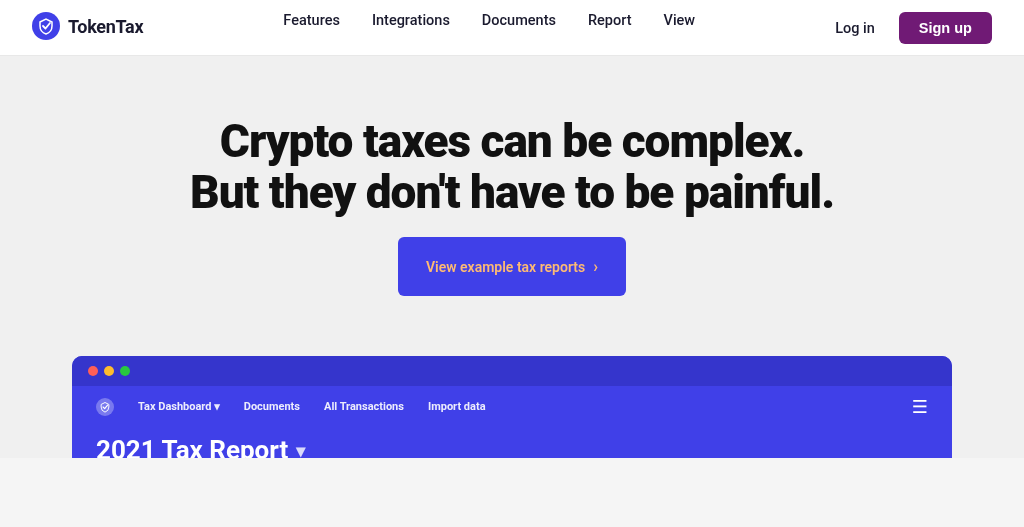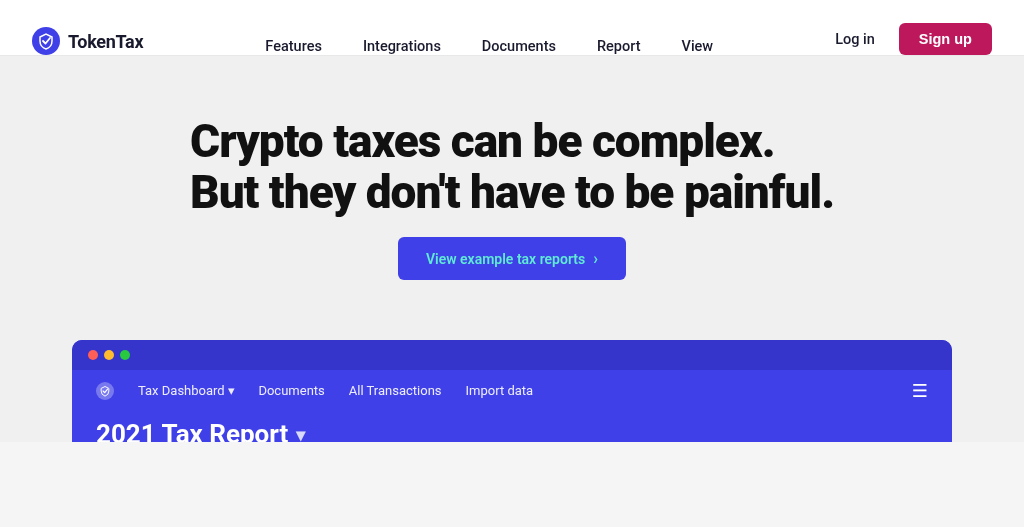--- a/index.html
+++ b/index.html
@@ -14,23 +14,23 @@
       width: 1024px;
       height: 527px;
       overflow: hidden;
     }
 
     
     .navbar {
       background: #ffffff;
       height: 56px;
       display: flex;
-      align-items: flex-end;
+      align-items: flex-start;
       justify-content: space-between;
-      padding: 0 32px;
+      padding: 12px 32px;
       border-bottom: 1px solid #e8e8e8;
       position: relative;
       z-index: 10;
     }
 
     .navbar-logo {
       display: flex;
       align-items: center;
       gap: 8px;
       text-decoration: none;
@@ -44,21 +44,21 @@
     .logo-text {
       font-size: 18px;
       font-weight: 700;
       color: #1a1a2e;
       letter-spacing: -0.3px;
     }
 
     .navbar-center {
       display: flex;
       align-items: center;
-      gap: 41px;
+      gap: 32px;
     }
 
     .nav-link {
       font-size: 14.5px;
       color: #1a1a2e;
       text-decoration: none;
       font-weight: 500;
     }
 
     .navbar-right {
@@ -69,35 +69,36 @@
 
     .login-btn {
       font-size: 14.5px;
       color: #1a1a2e;
       text-decoration: none;
       font-weight: 500;
       cursor: pointer;
     }
 
     .signup-btn {
-      background: #be185d;
+      background: #701a75;
       color: #ffffff;
       font-size: 14.5px;
       font-weight: 600;
       padding: 8px 20px;
       border-radius: 6px;
       border: none;
       cursor: pointer;
       text-decoration: none;
     }
 
     
     .hero {
       background: #f0f0f0;
       padding: 60px 20px 40px;
+      text-align: center;
       display: flex;
       flex-direction: column;
       align-items: center;
     }
 
     .hero-title {
       font-size: 46px;
       font-weight: 900;
       color: #111111;
       line-height: 1.1;
@@ -109,24 +110,24 @@
     .hero-subtitle {
       font-size: 15px;
       color: #555555;
       line-height: 1.6;
       max-width: 380px;
       margin-bottom: 32px;
     }
 
     .hero-cta {
       background: #4040e8;
-      color: #5eead4;
+      color: #fdba74;
       font-size: 14px;
       font-weight: 600;
-      padding: 12px 28px;
+      padding: 20px 28px;
       border-radius: 6px;
       border: none;
       cursor: pointer;
       display: inline-flex;
       align-items: center;
       gap: 8px;
       text-decoration: none;
     }
 
     .cta-arrow {
@@ -171,22 +172,22 @@
     }
 
     .dashboard-logo-small {
       display: flex;
       align-items: center;
       gap: 6px;
     }
 
     .dashboard-nav-link {
       color: rgba(255,255,255,0.9);
-      font-size: 13px;
-      font-weight: 400;
+      font-size: 11px;
+      font-weight: 700;
       text-decoration: none;
     }
 
     .dashboard-hamburger {
       margin-left: auto;
       color: white;
       font-size: 18px;
     }
 
     .dashboard-content {

